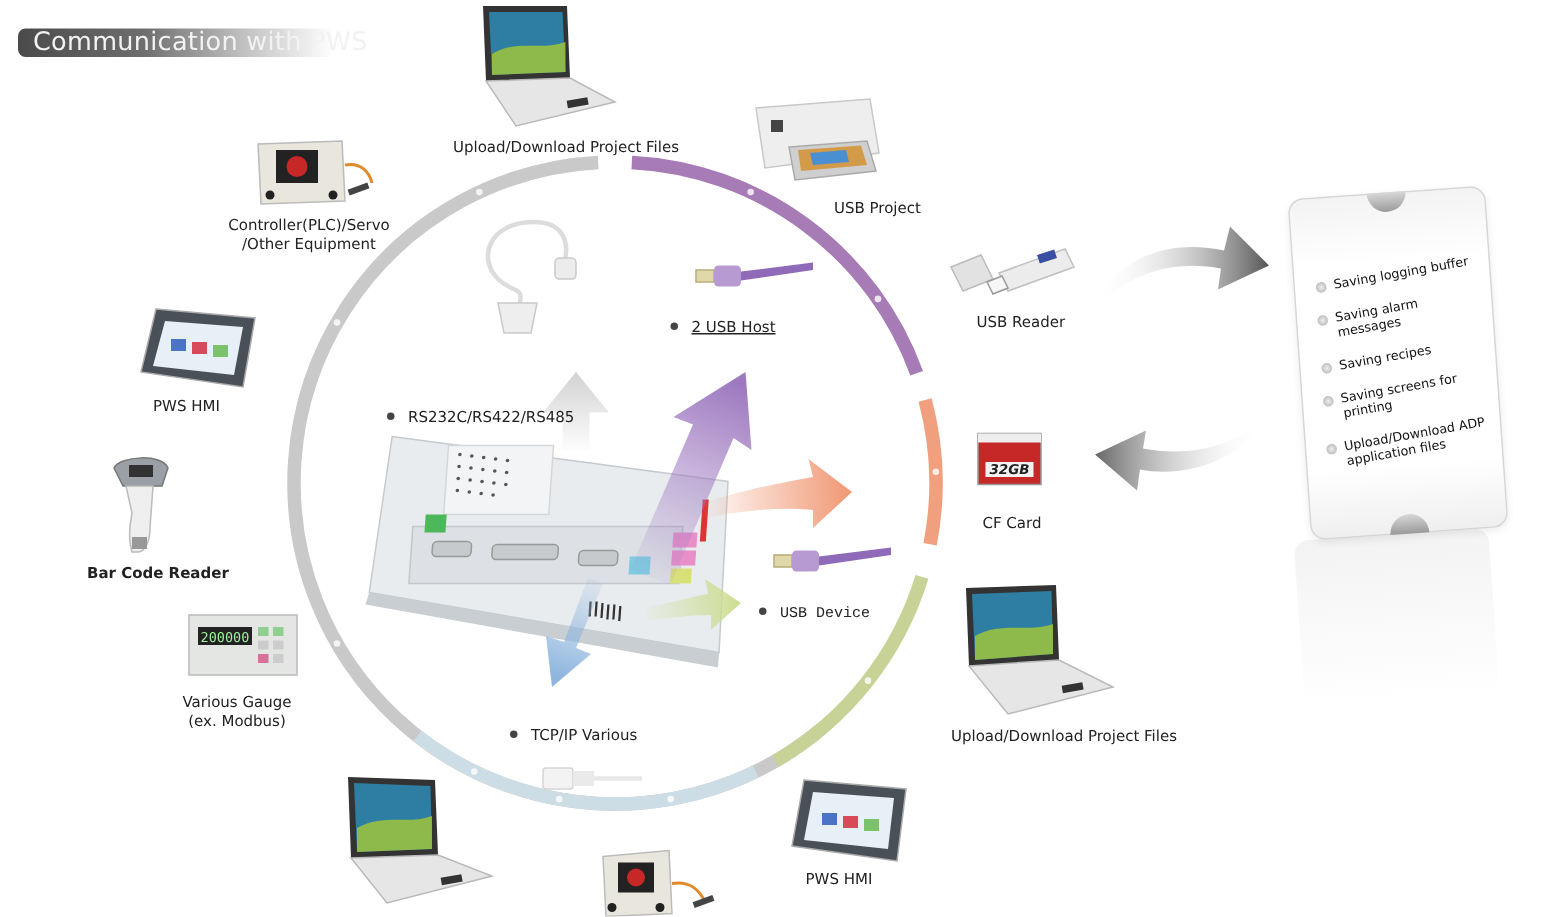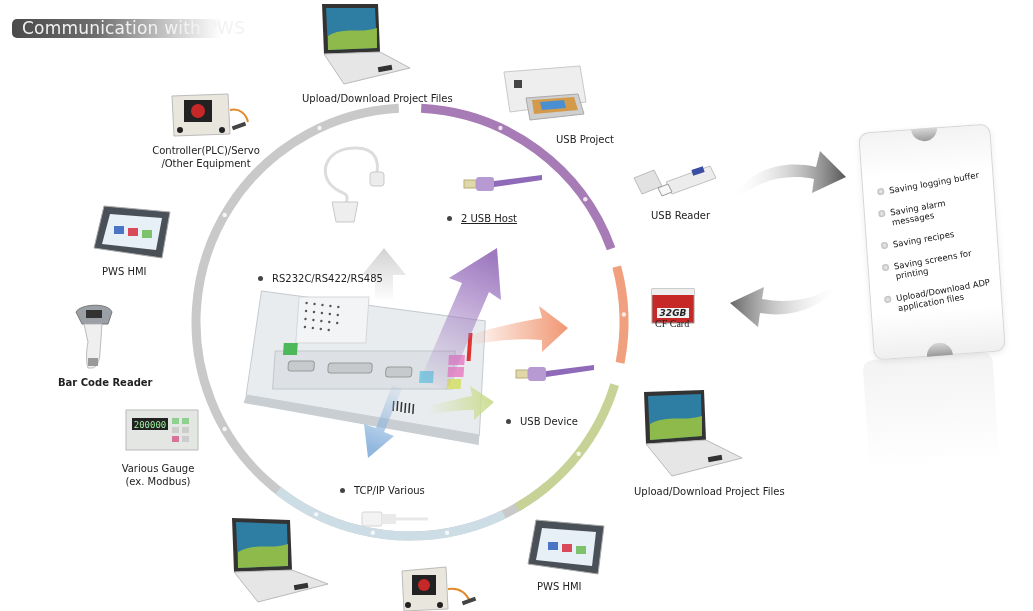--- a/index.html
+++ b/index.html
@@ -124,21 +124,21 @@
     </defs>
     <path d="M375 300 L375 275 L362 275 L384 248 L406 275 L393 275 L393 300 Z" fill="url(#g-serial)"></path>
     <path d="M420 380 L462 283 L449 278 L497 248 L501 300 L489 292 L447 390 Z" fill="url(#g-usbh)"></path>
     <path d="M470 335 C498 326 520 322 542 318 L539 306 L568 328 L542 352 L542 340 C520 338 498 340 470 345 Z" fill="url(#g-cf)"></path>
     <path d="M430 405 C448 402 460 398 472 396 L470 386 L494 402 L474 420 L474 410 C460 410 446 412 430 414 Z" fill="url(#g-usbd)"></path>
     <path d="M392 385 L376 428 L364 424 L368 458 L394 436 L384 432 L402 389 Z" fill="url(#g-eth)"></path>
   </svg>
 
 <div class="abs bullet" style="left:258px;top:233px;margin-top:40px;">RS232C/RS422/RS485</div>
 <div class="abs bullet" style="left:447px;top:213px;text-decoration:underline;">2 USB Host</div>
-<div class="abs bullet" style="left:506px;top:416px;">USB Device</div>
+<div class="abs bullet" style="left:506px;top:404px;font-family:Liberation Mono, monospace;">USB Device</div>
 <div class="abs bullet" style="left:340px;top:485px;">TCP/IP Various</div>
 
 <svg class="abs" style="left:316px;top:142px;" width="80" height="82">
   <path d="M40 6 C10 6 2 30 16 44 C26 54 34 48 30 62" fill="none" stroke="#dcdcdc" stroke-width="3"></path>
   <path d="M40 6 C60 6 64 20 60 34" fill="none" stroke="#dcdcdc" stroke-width="3"></path>
   <rect x="54" y="30" width="14" height="14" rx="3" fill="#ececec" stroke="#c9c9c9"></rect>
   <path d="M16 60 L42 60 L38 80 L20 80 Z" fill="#eeeeee" stroke="#c9c9c9"></path>
 </svg>
 
 <svg class="abs" style="left:462px;top:172px;" width="82" height="24">
@@ -183,21 +183,21 @@
   <path d="M26 28 L36 24 L40 32 L30 36 Z" fill="#f7f7f7" stroke="#999"></path>
 </svg>
 <div class="abs lbl" style="left:651px;top:209px;">USB Reader</div>
 
 <svg class="abs" style="left:651px;top:288px;" width="44" height="36">
   <rect x="1" y="1" width="42" height="34" fill="#c62828" stroke="#999"></rect>
   <rect x="1" y="1" width="42" height="6" fill="#eee"></rect>
   <rect x="6" y="20" width="32" height="10" fill="#f2f2f2"></rect>
   <text x="22" y="28" font-size="9" font-style="italic" font-weight="bold" text-anchor="middle" fill="#222" font-family="DejaVu Sans, sans-serif">32GB</text>
 </svg>
-<div class="abs lbl" style="left:655px;top:317px;font-family:Liberation Serif, serif;">CF Card</div>
+<div class="abs lbl" style="left:655px;top:343px;">CF Card</div>
 
 <svg class="abs" style="left:640px;top:388px;" width="104" height="90">
   <path d="M4 4 L64 2 L66 52 L6 56 Z" fill="#333"></path>
   <path d="M8 8 L61 6 L62 48 L10 52 Z" fill="#2e7da3"></path>
   <path d="M10 36 C28 26 44 34 62 28 L62 48 L10 52 Z" fill="#9dc43b" opacity="0.85"></path>
   <path d="M6 56 L66 52 L102 70 L32 88 Z" fill="#e6e6e6" stroke="#b9b9b9"></path>
   <rect x="68" y="68" width="14" height="5" fill="#333" transform="rotate(-10 75 70)"></rect>
 </svg>
 <div class="abs lbl" style="left:634px;top:485px;">Upload/Download Project Files</div>
 

